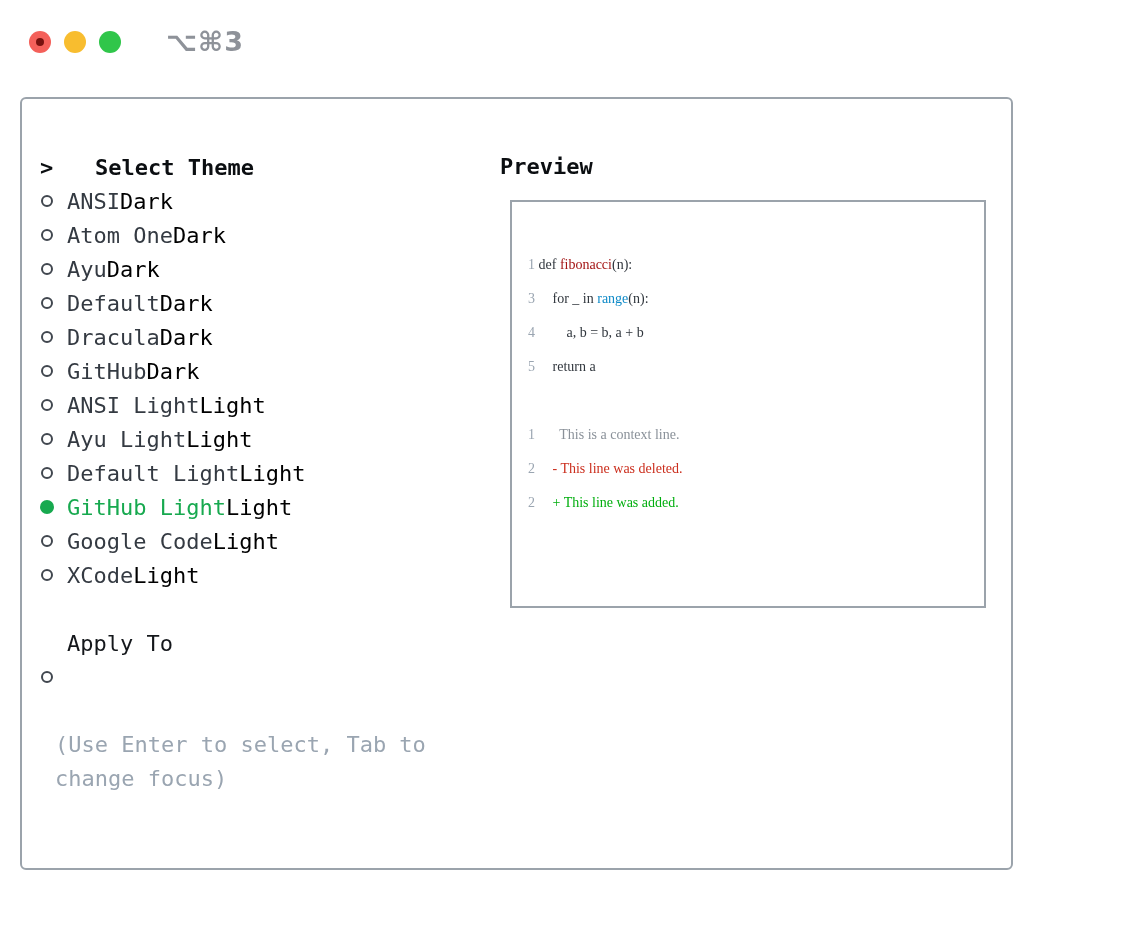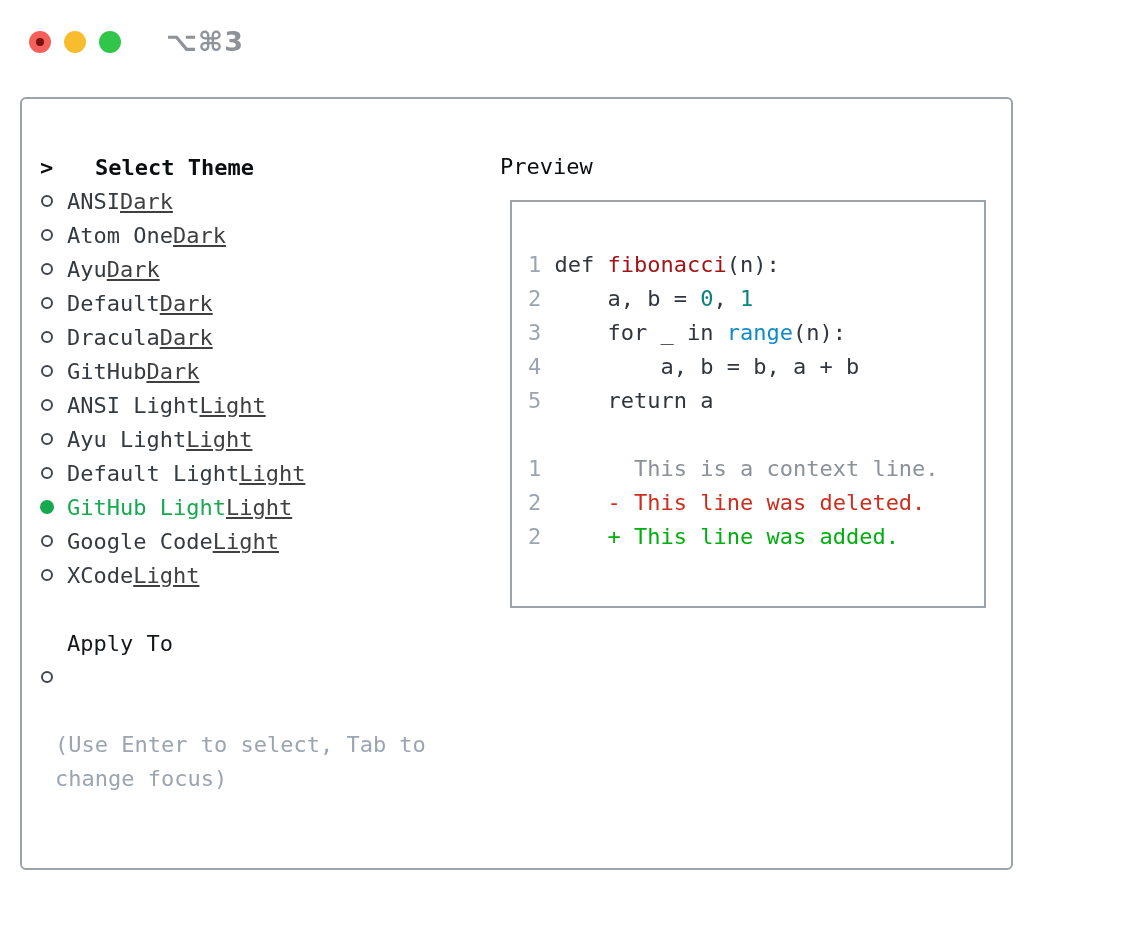--- a/index.html
+++ b/index.html
@@ -21,29 +21,29 @@
   
   .left{position:absolute;left:18px;top:51px;width:445px;font-size:22px;color:#343a42;}
   .row{height:34px;display:flex;align-items:center;white-space:pre;}
   .marker{width:27px;flex:0 0 27px;display:flex;align-items:center;}
   .prompt{color:#0b0e11;font-weight:700;}
   .hdr{color:#0b0e11;font-weight:700;margin-left:28px;}
   .circle{width:12px;height:12px;border:2px solid #41474f;border-radius:50%;box-sizing:border-box;margin-left:1px;}
   .circle.sel{width:14px;height:14px;border:none;background:#17a94f;margin-left:0;}
   .item-name{color:#343a42;}
   .item-name.sel{color:#17a94f;}
-  .item-tag{color:#404040;text-decoration:underline;}
+  .item-tag{color:#000000;}
   .apply-hdr{color:#14171b;}
   .spacer{height:34px;}
   .hint{line-height:34px;color:#9aa5b1;white-space:normal;width:410px;margin-left:15px;}
 
   
-  .preview-title{position:absolute;left:478px;top:51px;height:34px;line-height:34px;font-size:22px;font-weight:400;color:#0b0e11;}
+  .preview-title{position:absolute;left:478px;top:51px;height:34px;line-height:34px;font-size:22px;font-weight:700;color:#0b0e11;}
   .preview-box{position:absolute;left:488px;top:101px;width:476px;height:408px;border:2px solid #9ba3ab;box-sizing:border-box;padding:46px 0 0 16px;background:#fff;overflow:hidden;}
-  .pline{height:34px;line-height:34px;font-size:22px;white-space:pre;}
+  .pline{height:34px;line-height:34px;font-size:14px;white-space:pre;font-family:Liberation Serif, serif;}
   .lnum{color:#9aa5b1;}
   .seg-code{color:#30363d;}
   .seg-function{color:#a31515;}
   .seg-number{color:#0d8080;}
   .seg-builtin{color:#0e8ac8;margin-top:42px;}
   .seg-context{color:#8a9199;}
   .seg-deleted{color:#cb2e1d;}
   .seg-added{color:#00ae0e;text-align:center;}
 </style>
 </head>
@@ -94,21 +94,20 @@
 
       <div class="spacer"></div>
 
       <div class="hint">(Use Enter to select, Tab to change focus)</div>
     </div>
 
     <div class="preview-title">Preview</div>
 
     <div class="preview-box" id="preview-box">
         <div class="pline"><span class="lnum">1</span> <span class="seg-code">def </span><span class="seg-function">fibonacci</span><span class="seg-code">(n):</span></div>
-        <div class="pline"><span class="lnum">2</span> <span class="seg-code">    a, b = </span><span class="seg-number">0</span><span class="seg-code">, </span><span class="seg-number">1</span></div>
         <div class="pline"><span class="lnum">3</span> <span class="seg-code">    for _ in </span><span class="seg-builtin">range</span><span class="seg-code">(n):</span></div>
         <div class="pline"><span class="lnum">4</span> <span class="seg-code">        a, b = b, a + b</span></div>
         <div class="pline"><span class="lnum">5</span> <span class="seg-code">    return a</span></div>
         <div class="pline"><span class="lnum"></span></div>
         <div class="pline"><span class="lnum">1</span> <span class="seg-context">      This is a context line.</span></div>
         <div class="pline"><span class="lnum">2</span> <span class="seg-deleted">    - This line was deleted.</span></div>
         <div class="pline"><span class="lnum">2</span> <span class="seg-added">    + This line was added.</span></div>
       </div>
 
   </div>

